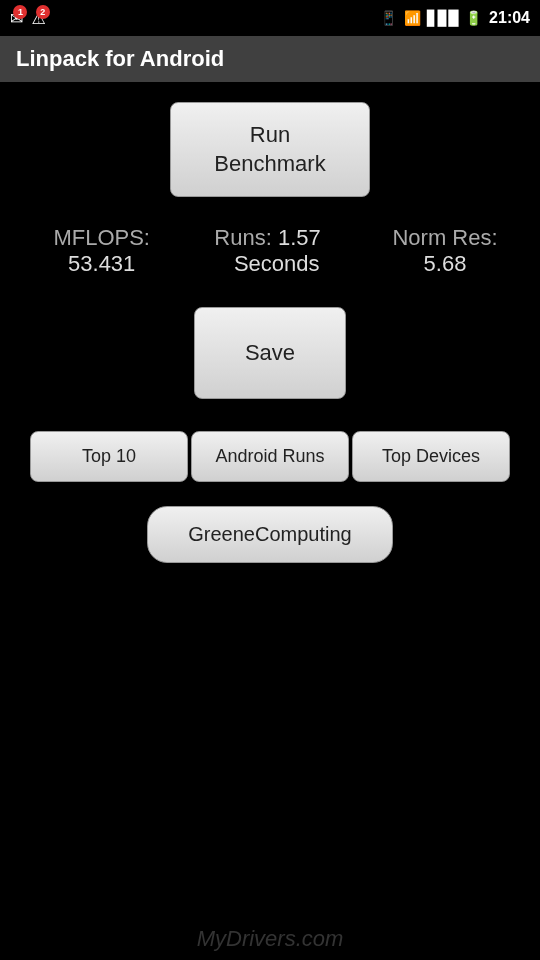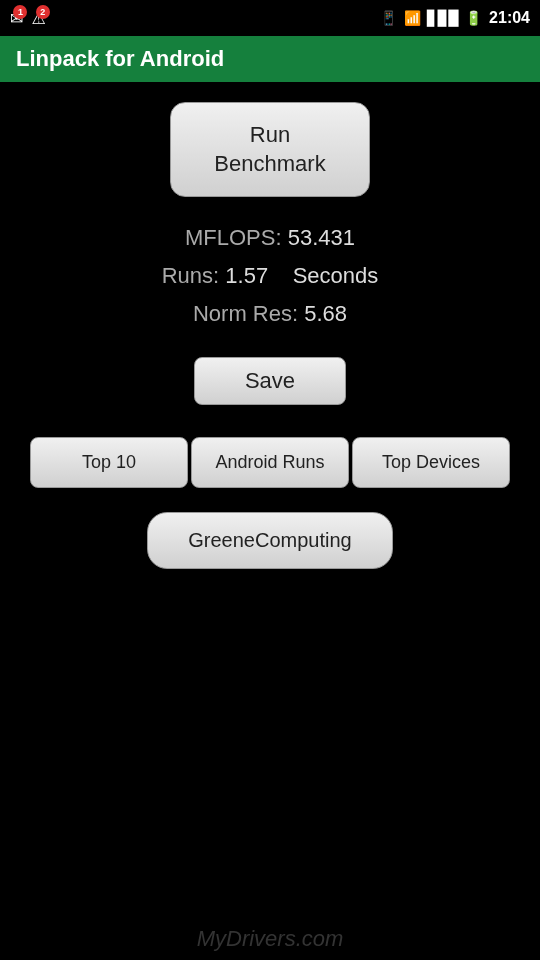--- a/index.html
+++ b/index.html
@@ -39,21 +39,21 @@
       align-items: center;
       gap: 6px;
       color: white;
       font-size: 15px;
       font-weight: bold;
     }
 
     
     .title-bar {
       width: 100%;
-      background-color: #15803d;
+      background-color: #404040;
       padding: 10px 16px;
       display: flex;
       align-items: center;
     }
 
     .title-text {
       color: white;
       font-size: 22px;
       font-weight: bold;
     }
@@ -65,36 +65,36 @@
       flex-direction: column;
       align-items: center;
       padding: 20px 30px;
       gap: 0px;
     }
 
     
     .run-benchmark-btn {
       background: linear-gradient(180deg, #f0f0f0 0%, #d0d0d0 100%);
       border: 1px solid #999;
-      border-radius: 15px;
+      border-radius: 8px;
       padding: 18px 40px;
       font-size: 22px;
       color: #222;
       cursor: pointer;
       text-align: center;
       margin-bottom: 28px;
       min-width: 200px;
       line-height: 1.3;
     }
 
     
     .stats-section {
       width: 100%;
       display: flex;
-      flex-direction: column;
+      flex-direction: row;
       align-items: center;
       gap: 12px;
       margin-bottom: 20px;
     }
 
     .stat-row {
       color: #cccccc;
       font-size: 22px;
       text-align: center;
     }
@@ -112,21 +112,21 @@
       font-size: 22px;
       text-align: center;
       line-height: 1.4;
     }
 
     
     .save-btn {
       background: linear-gradient(180deg, #f0f0f0 0%, #d0d0d0 100%);
       border: 1px solid #999;
       border-radius: 8px;
-      padding: 10px 50px;
+      padding: 32px 50px;
       font-size: 22px;
       color: #222;
       cursor: pointer;
       margin-top: 10px;
       margin-bottom: 32px;
     }
 
     
     .bottom-buttons {
       display: flex;

